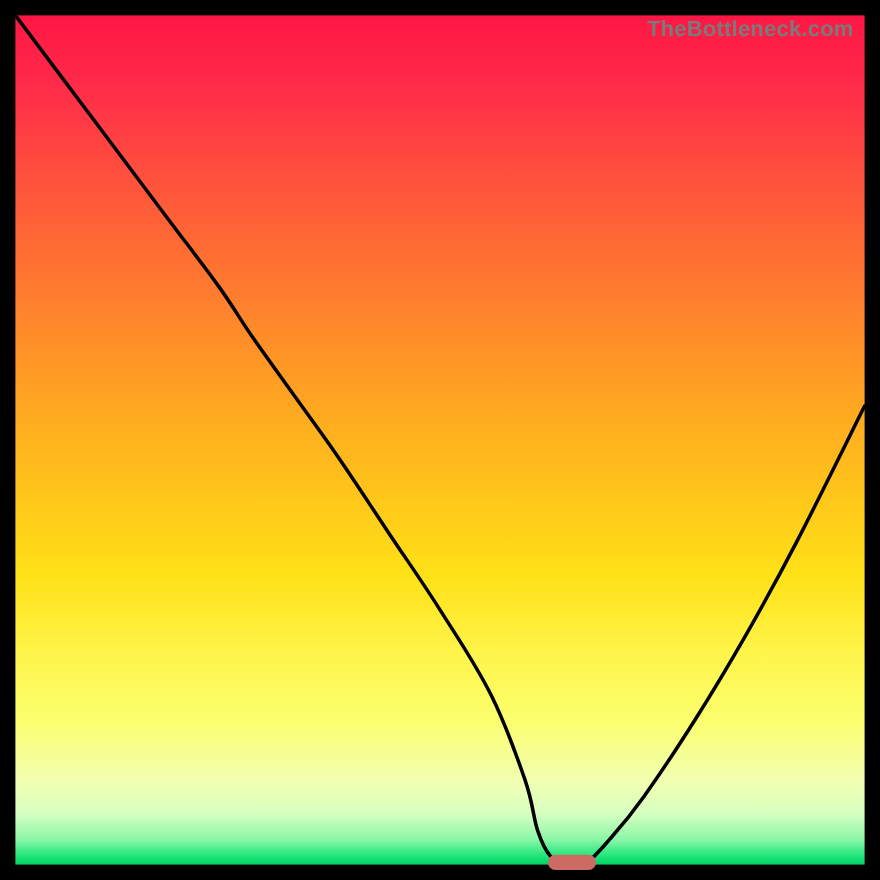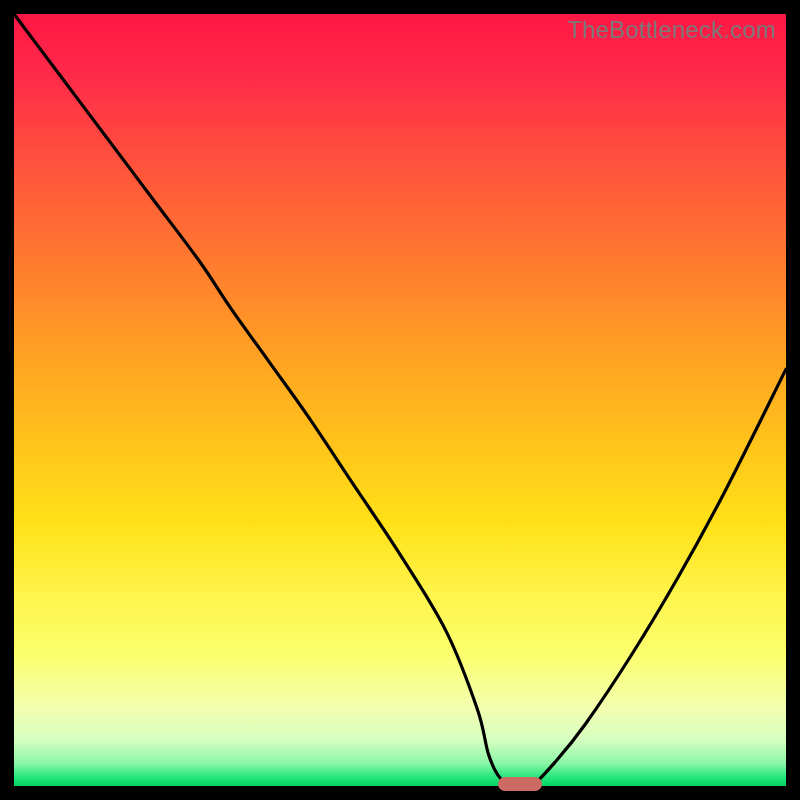--- a/index.html
+++ b/index.html
@@ -38,22 +38,22 @@
       #8cf7a8 97%,
       #20e57a 99%,
       #00d264 100%
     );
   }
   .watermark {
     position: absolute;
     top: 2px;
     right: 10px;
     font-family: Arial, Helvetica, sans-serif;
-    font-size: 24px;
-    font-weight: 400;
+    font-size: 20px;
+    font-weight: 700;
     color: #7a7a7a;
     letter-spacing: 0.2px;
     user-select: none;
   }
   svg.curve {
     position: absolute;
     left: 0; top: 0;
     width: 100%; height: 100%;
     overflow: visible;
   }

